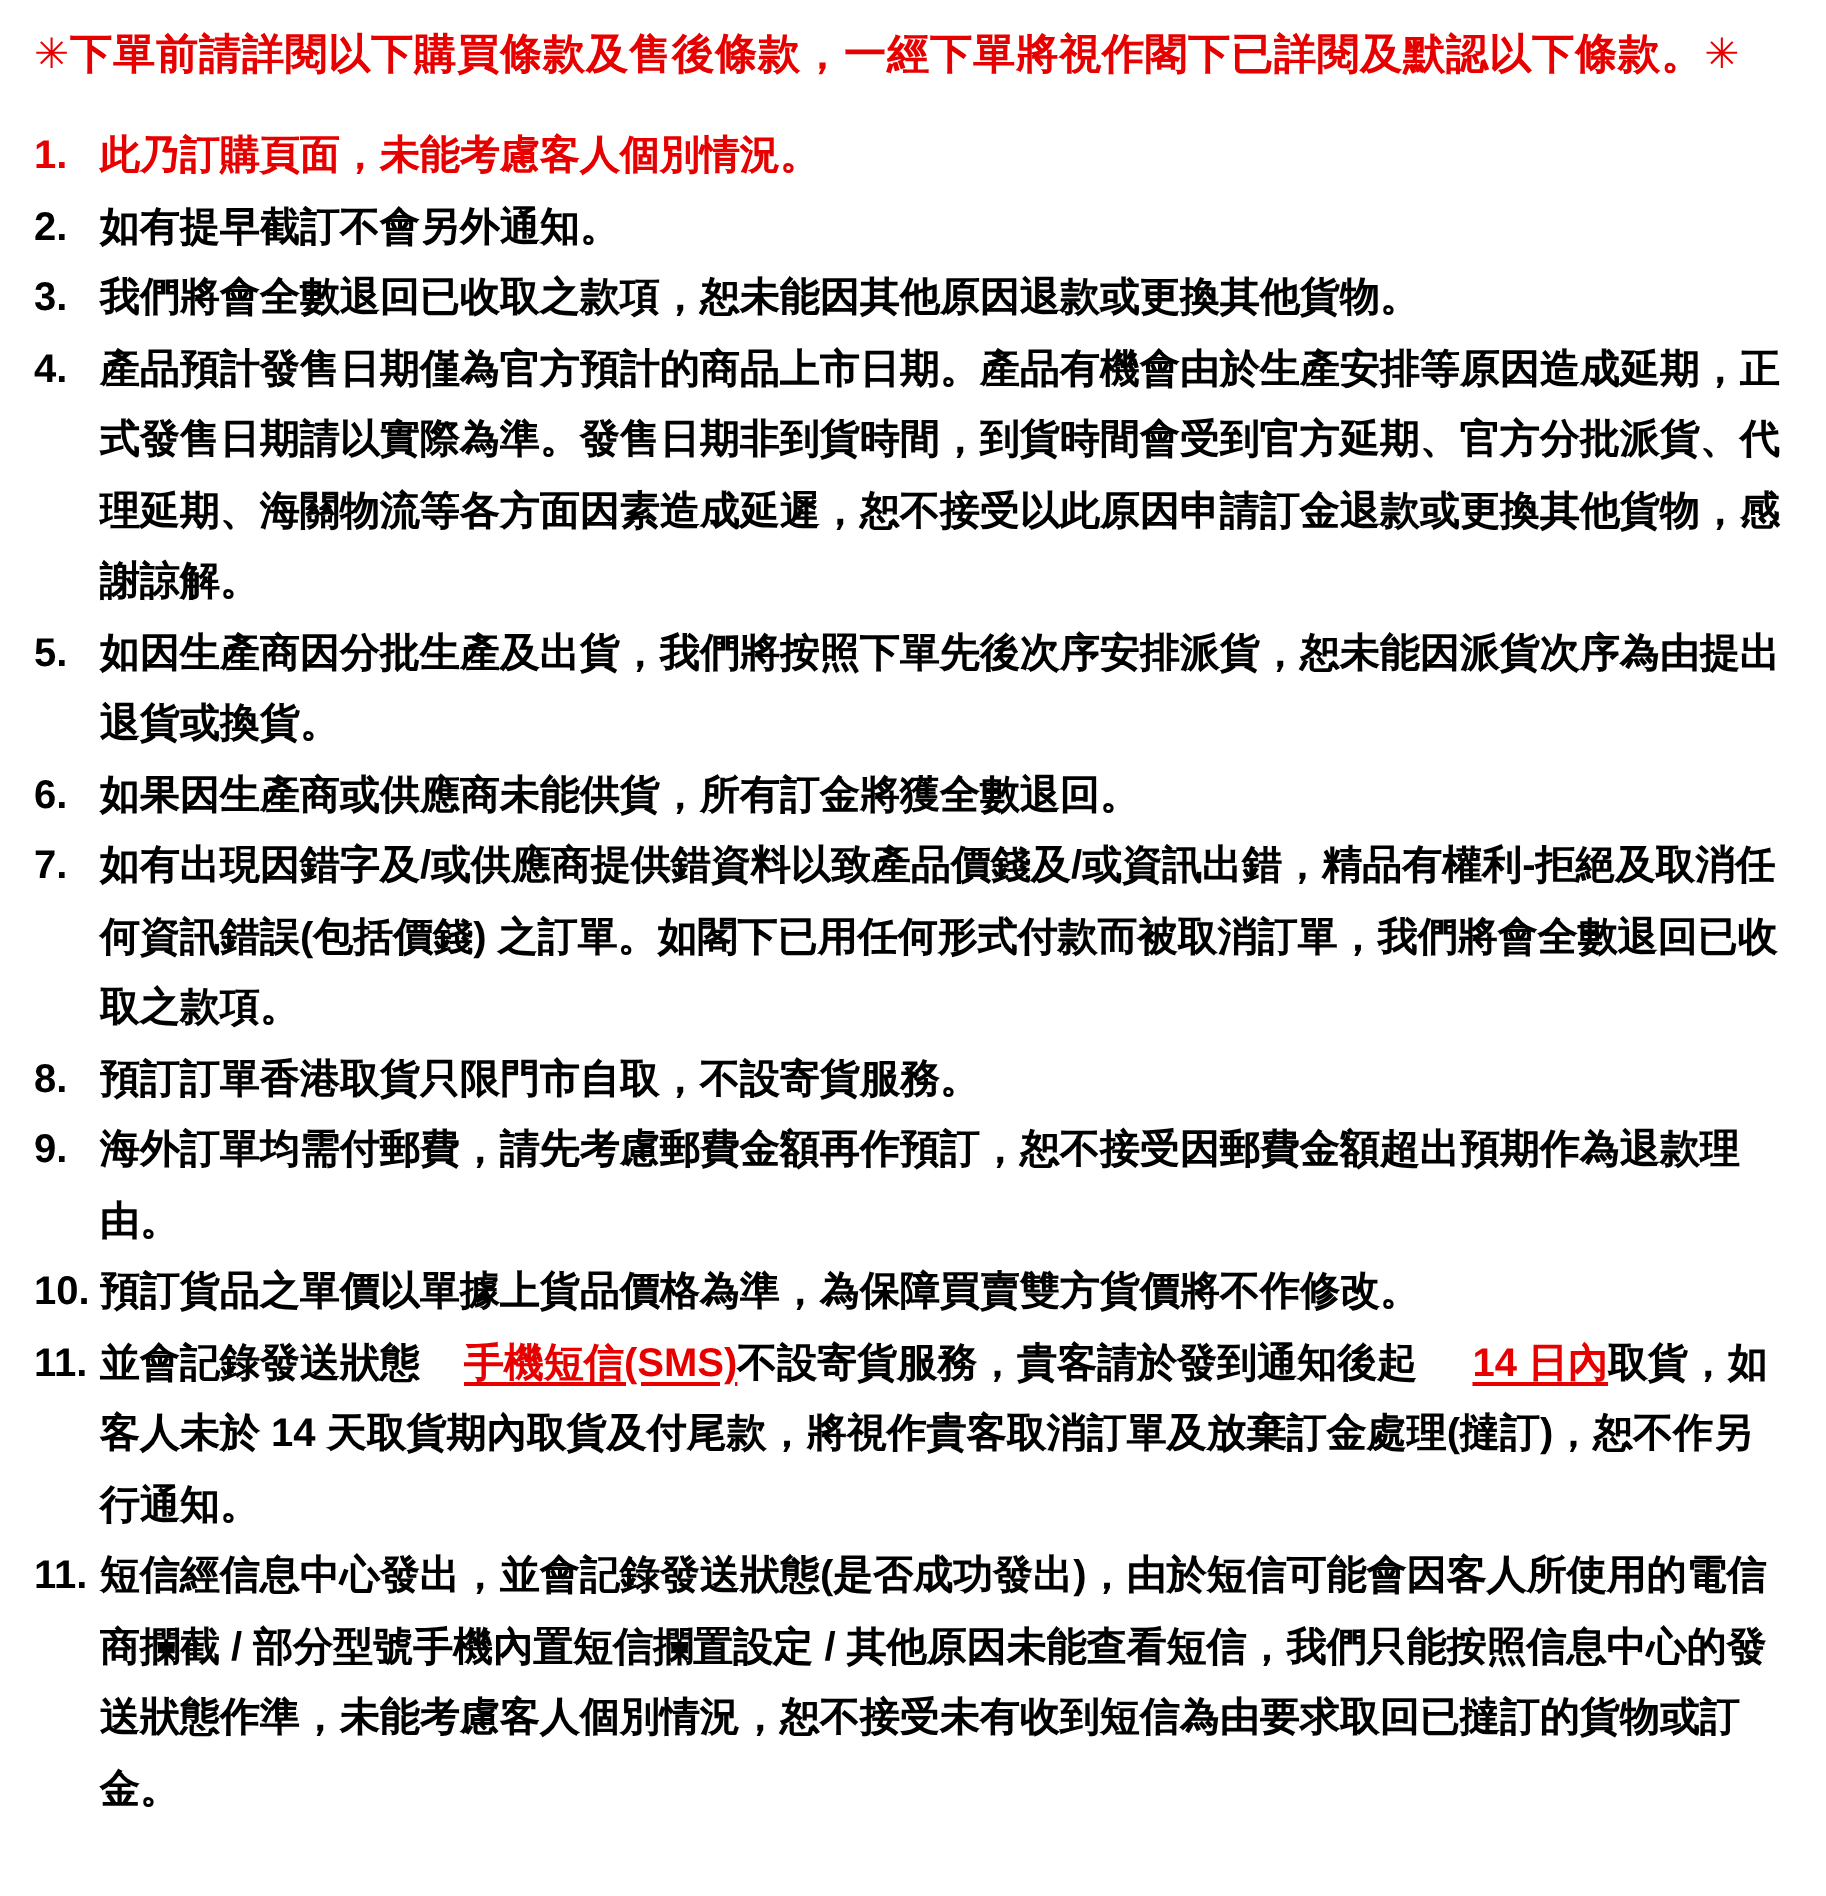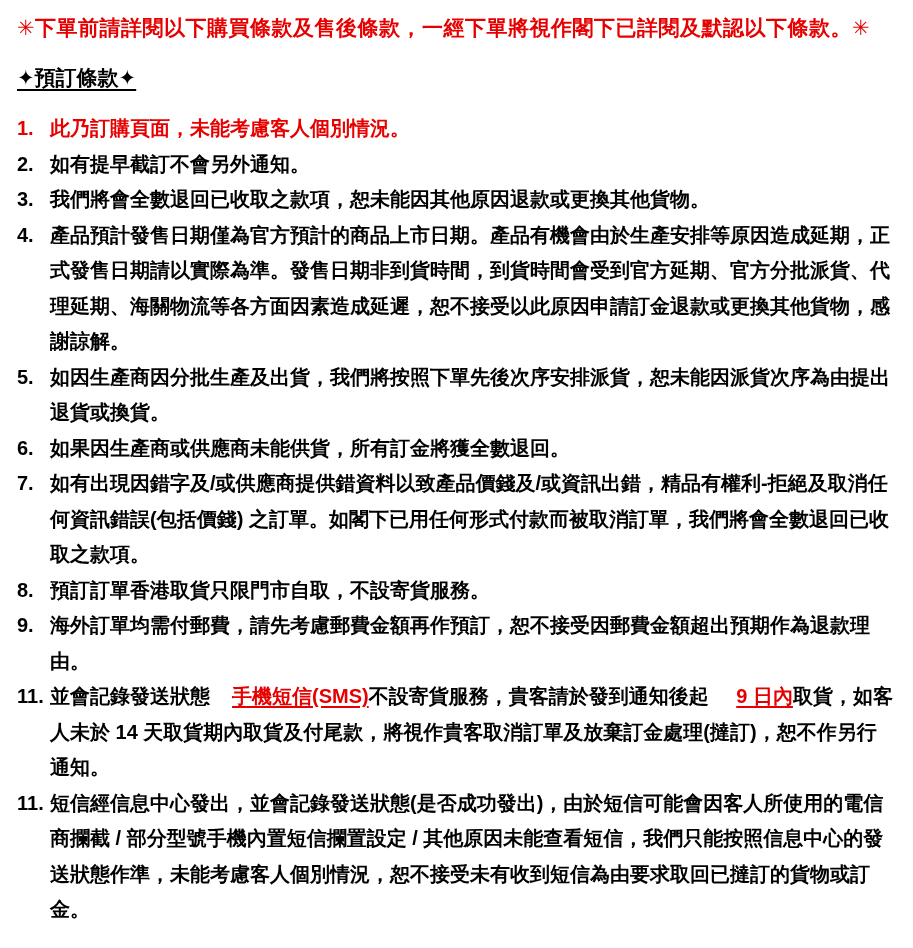--- a/index.html
+++ b/index.html
@@ -72,23 +72,20 @@
     text-underline-offset: 3px;
     margin-left: 22px;
   }
 </style>
 </head>
 <body>
 
 <div class="page">
   <div class="notice">✳下單前請詳閱以下購買條款及售後條款，一經下單將視作閣下已詳閱及默認以下條款。✳</div>
 
-  <div>
-    <span class="section-title">✦預訂條款✦</span>
-  </div>
 
   <ol class="terms">
       <li class="term hl-red">
         <span class="num">1.</span>
         <div class="txt"><span class="red">此乃訂購頁面，未能考慮客人個別情況。</span></div>
       </li>
       <li class="term">
         <span class="num">2.</span>
         <div class="txt"><span class="">如有提早截訂不會另外通知。</span></div>
       </li>
@@ -114,21 +111,25 @@
       </li>
       <li class="term">
         <span class="num">8.</span>
         <div class="txt"><span class="">預訂訂單香港取貨只限門市自取，不設寄貨服務。</span></div>
       </li>
       <li class="term">
         <span class="num">9.</span>
         <div class="txt"><span class="">海外訂單均需付郵費，請先考慮郵費金額再作預訂，恕不接受因郵費金額超出預期作為退款理由。</span></div>
       </li>
       <li class="term">
+        <span class="num">10.</span>
+        <div class="txt"><span class="">預訂貨品之單價以單據上貨品價格為準，為保障買賣雙方貨價將不作修改。</span></div>
+      </li>
+      <li class="term">
         <span class="num">11.</span>
-        <div class="txt"><span class="">並會記錄發送狀態</span><span class="red-u">手機短信(SMS)</span><span class="">不設寄貨服務，貴客請於發到通知後起 </span><span class="red-u">9 日內</span><span class="">取貨，如客人未於 14 天取貨期內取貨及付尾款，將視作貴客取消訂單及放棄訂金處理(撻訂)，恕不作另行通知。</span></div>
+        <div class="txt"><span class="">並會記錄發送狀態</span><span class="red-u">手機短信(SMS)</span><span class="">不設寄貨服務，貴客請於發到通知後起 </span><span class="red-u">14 日內</span><span class="">取貨，如客人未於 14 天取貨期內取貨及付尾款，將視作貴客取消訂單及放棄訂金處理(撻訂)，恕不作另行通知。</span></div>
       </li>
       <li class="term">
         <span class="num">11.</span>
         <div class="txt"><span class="">短信經信息中心發出，並會記錄發送狀態(是否成功發出)，由於短信可能會因客人所使用的電信商攔截 / 部分型號手機內置短信攔置設定 / 其他原因未能查看短信，我們只能按照信息中心的發送狀態作準，未能考慮客人個別情況，恕不接受未有收到短信為由要求取回已撻訂的貨物或訂金。</span></div>
       </li>
     </ol>
 </div>
 
 </body></html>

